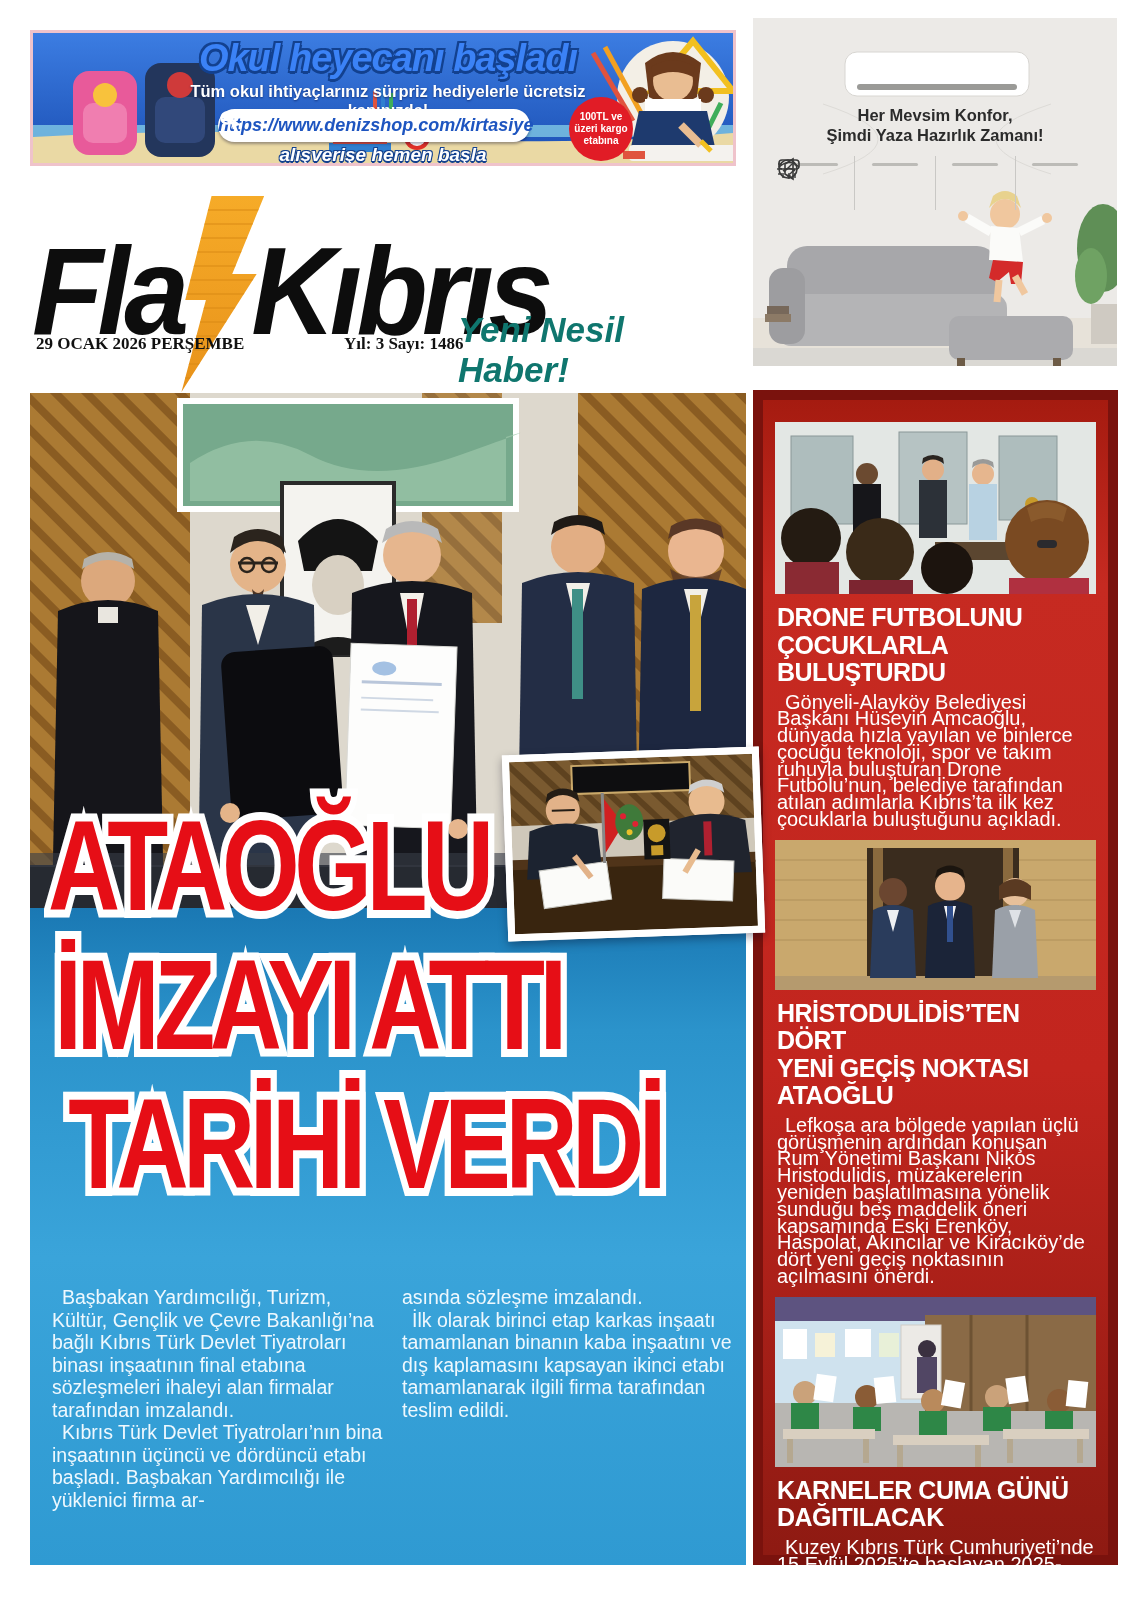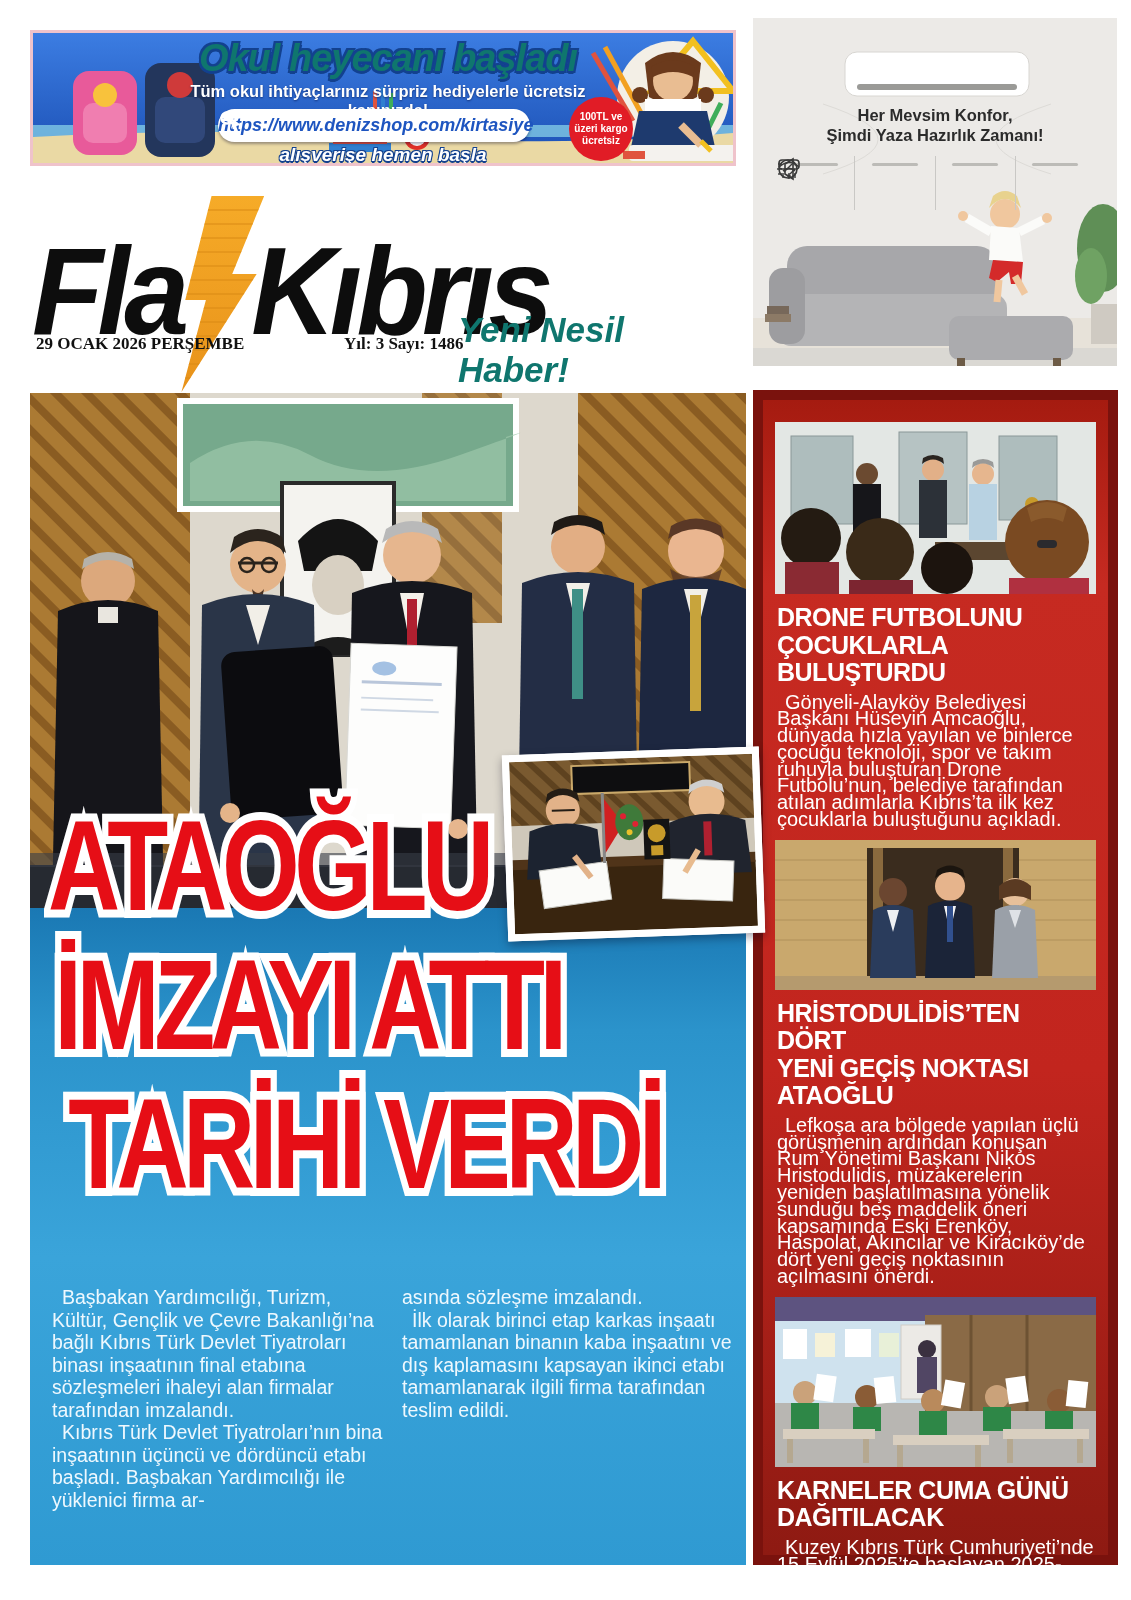--- a/index.html
+++ b/index.html
@@ -4,21 +4,21 @@
 <style>
   html,body{margin:0;padding:0;background:#fff;}
   .page{position:relative;width:1131px;height:1600px;background:#ffffff;overflow:hidden;
         font-family:"Liberation Sans",sans-serif;}
 
   
   .banner{position:absolute;left:30px;top:30px;width:706px;height:136px;box-sizing:border-box;
           border:3px solid #efc3cb;overflow:hidden;cursor:pointer;}
   .banner svg{position:absolute;left:0;top:0;}
   .banner-title{position:absolute;left:140px;top:4px;width:430px;text-align:center;
-    font-size:38px;font-weight:900;font-style:italic;color:#0f766e;letter-spacing:-1px;
+    font-size:38px;font-weight:900;font-style:italic;color:#3b82f6;letter-spacing:-1px;
     text-shadow:-2px -2px 0 #13418f,2px -2px 0 #13418f,-2px 2px 0 #13418f,2px 2px 0 #13418f,0 3px 0 #13418f;}
   .banner-sub{position:absolute;left:115px;top:49px;width:480px;text-align:center;
     font-size:16.5px;font-weight:700;color:#ffffff;text-shadow:0 1px 2px rgba(10,30,90,.7);}
   .pill{position:absolute;left:185px;top:76px;width:312px;height:33px;background:#ffffff;
     border-radius:17px;display:flex;align-items:center;box-shadow:0 2px 3px rgba(0,0,40,.35);}
   .pill-url{flex:1;text-align:center;font-size:18px;font-weight:700;font-style:italic;color:#1e55c0;}
   .pill-btn{width:38px;height:29px;margin-right:2px;background:#1e55c0;border-radius:8px;
     display:flex;align-items:center;justify-content:center;cursor:pointer;}
   .banner-cta{position:absolute;left:200px;top:111px;width:300px;text-align:center;
     font-size:19px;font-weight:900;font-style:italic;color:#ffffff;
@@ -142,21 +142,21 @@
       <span class="pill-url">https://www.denizshop.com/kirtasiye</span>
       <span class="pill-btn">
         <svg width="24" height="22" viewBox="0 0 24 22">
           <circle cx="9" cy="9" r="5.5" fill="none" stroke="#ffffff" stroke-width="2.6"></circle>
           <line x1="13" y1="13" x2="17" y2="17" stroke="#ffffff" stroke-width="2.6"></line>
           <polygon points="15,10 23,16 18,17 20,22 17,22 15.5,17.5 13,20" fill="#ffffff"></polygon>
         </svg>
       </span>
     </div>
     <div class="banner-cta">alışverişe hemen başla</div>
-    <div class="badge">100TL ve üzeri kargo ücretsiz</div>
+    <div class="badge">100TL ve üzeri kargo etabına</div>
   </div>
 
   <div class="acad">
     <svg width="364" height="348" viewBox="0 0 364 348">
       <rect width="364" height="348" fill="#eceae7"></rect>
       <rect y="300" width="364" height="48" fill="#e7e2d9"></rect>
       <rect y="330" width="364" height="18" fill="#dad8d3"></rect>
 
       <rect x="92" y="34" width="184" height="44" rx="12" fill="#ffffff" stroke="#d8d6d2"></rect>
       <rect x="104" y="66" width="160" height="6" rx="3" fill="#9a9a97"></rect>

